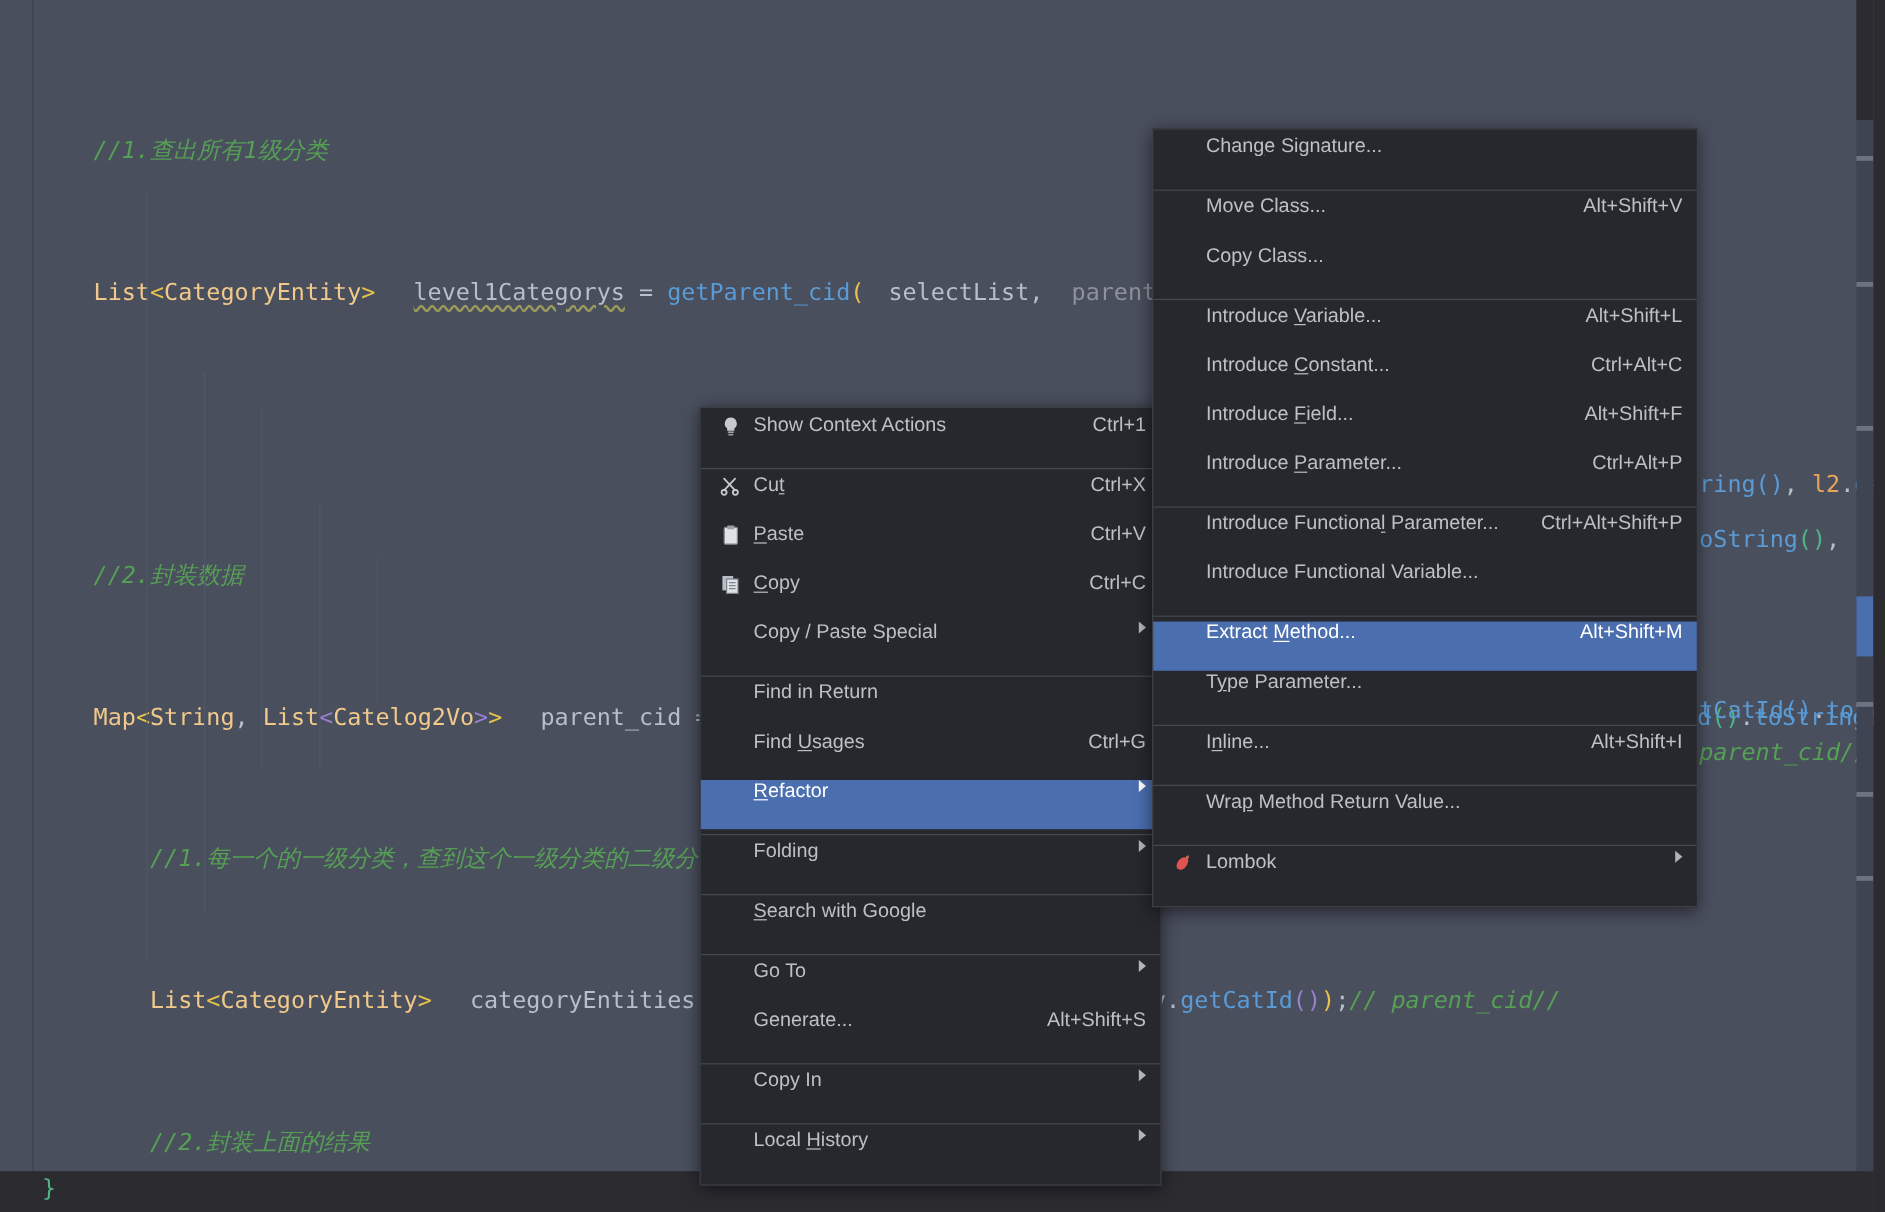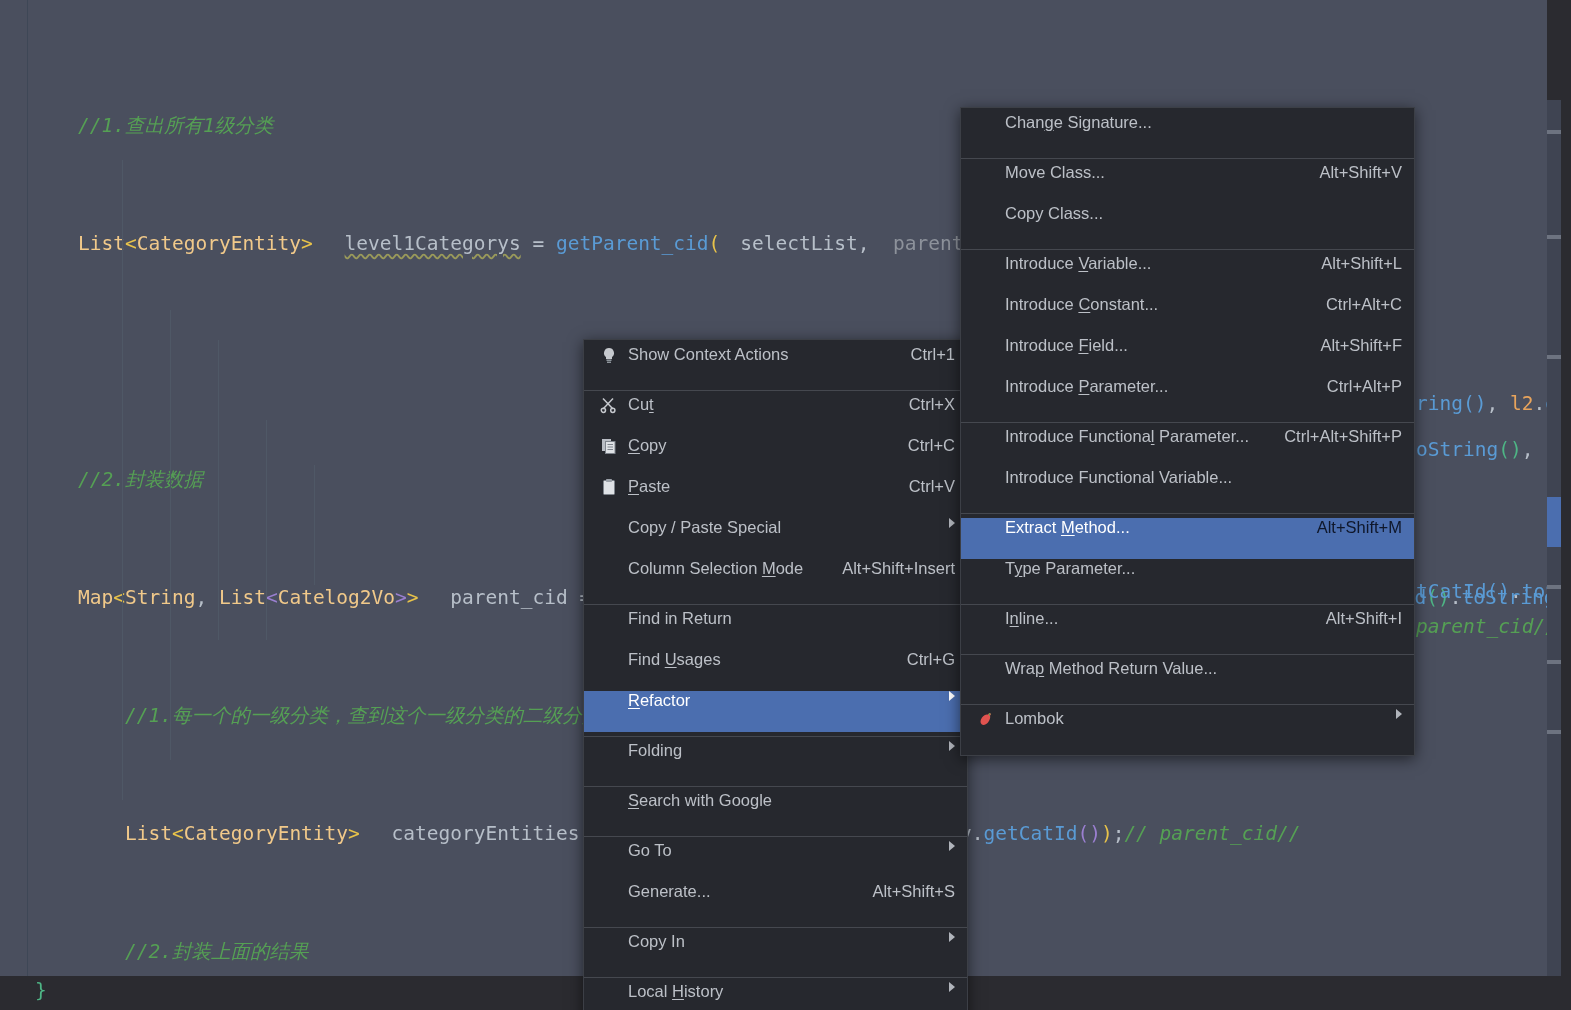--- a/index.html
+++ b/index.html
@@ -109,21 +109,21 @@
   .mi.highlight { background: #4b6eaf; color: #ffffff; }
   .mi-icon {
     width: 26px; height: 20px;
     flex: 0 0 26px;
     display: flex; align-items: center; justify-content: center;
     margin-right: 6px;
   }
   .mi-label { flex: 1 1 auto; white-space: nowrap; }
   .mi-label u { text-decoration: underline; text-underline-offset: 2px; }
   .mi-shortcut { margin-left: 24px; white-space: nowrap; color: #bcc0c7; }
-  .mi.highlight .mi-shortcut { color: #0f172a; }
+  .mi.highlight .mi-shortcut { color: #ffffff; }
   .mi-arrow {
     margin-left: 18px;
     width: 0; height: 0;
     border-left: 6px solid #b0b4bb;
     border-top: 5px solid transparent;
     border-bottom: 5px solid transparent;
   }
   .mi.highlight .mi-arrow { border-left-color: #ffffff; }
   .sep { height: 1px; background: #45484f; margin: 4px 0; }
 
@@ -273,55 +273,50 @@
             <g stroke="#c6c9ce" stroke-width="1.5" fill="none">
               <line x1="3" y1="2.5" x2="13" y2="13"></line>
               <line x1="13" y1="2.5" x2="3" y2="13"></line>
               <circle cx="3.4" cy="14.3" r="2.1"></circle>
               <circle cx="12.8" cy="14.3" r="2.1"></circle>
             </g>
           </svg>
         </span>
         <span class="mi-label">Cu<u>t</u></span>
         <span class="mi-shortcut">Ctrl+X</span>
+      </div>
+      <div class="mi">
+        <span class="mi-icon">
+          <svg width="18" height="18" viewBox="0 0 18 18">
+            <rect x="3.5" y="2.5" width="11" height="14" rx="1" fill="#dfe2e6" stroke="#7e848c"></rect>
+            <rect x="6" y="1" width="6" height="3" rx="0.8" fill="#9aa0a8"></rect>
+          </svg>
+        </span>
+        <span class="mi-label"><u>P</u>aste</span>
+        <span class="mi-shortcut">Ctrl+V</span>
       </div>
       <div class="mi">
         <span class="mi-icon">
           <svg width="18" height="18" viewBox="0 0 18 18">
             <rect x="2" y="2" width="9" height="12" fill="#b9bdc4"></rect>
             <rect x="5.5" y="4.5" width="9.5" height="12" fill="#dfe2e6" stroke="#7e848c"></rect>
             <g stroke="#7e848c" stroke-width="1">
               <line x1="7.5" y1="7.5" x2="13" y2="7.5"></line>
               <line x1="7.5" y1="10" x2="13" y2="10"></line>
               <line x1="7.5" y1="12.5" x2="13" y2="12.5"></line>
             </g>
           </svg>
         </span>
         <span class="mi-label"><u>C</u>opy</span>
         <span class="mi-shortcut">Ctrl+C</span>
       </div>
       <div class="mi">
-        <span class="mi-icon">
-          <svg width="18" height="18" viewBox="0 0 18 18">
-            <rect x="3.5" y="2.5" width="11" height="14" rx="1" fill="#dfe2e6" stroke="#7e848c"></rect>
-            <rect x="6" y="1" width="6" height="3" rx="0.8" fill="#9aa0a8"></rect>
-          </svg>
-        </span>
-        <span class="mi-label"><u>P</u>aste</span>
-        <span class="mi-shortcut">Ctrl+V</span>
-      </div>
-      <div class="mi">
         <span class="no-icon"></span>
         <span class="mi-label">Copy / Paste Special</span>
         <span class="mi-arrow"></span>
-      </div>
-      <div class="mi">
-        <span class="no-icon"></span>
-        <span class="mi-label">Column Selection <u>M</u>ode</span>
-        <span class="mi-shortcut">Alt+Shift+Insert</span>
       </div>
       <div class="sep"></div>
       <div class="mi">
         <span class="no-icon"></span>
         <span class="mi-label">Find in Return</span>
       </div>
       <div class="mi">
         <span class="no-icon"></span>
         <span class="mi-label">Find <u>U</u>sages</span>
         <span class="mi-shortcut">Ctrl+G</span>

